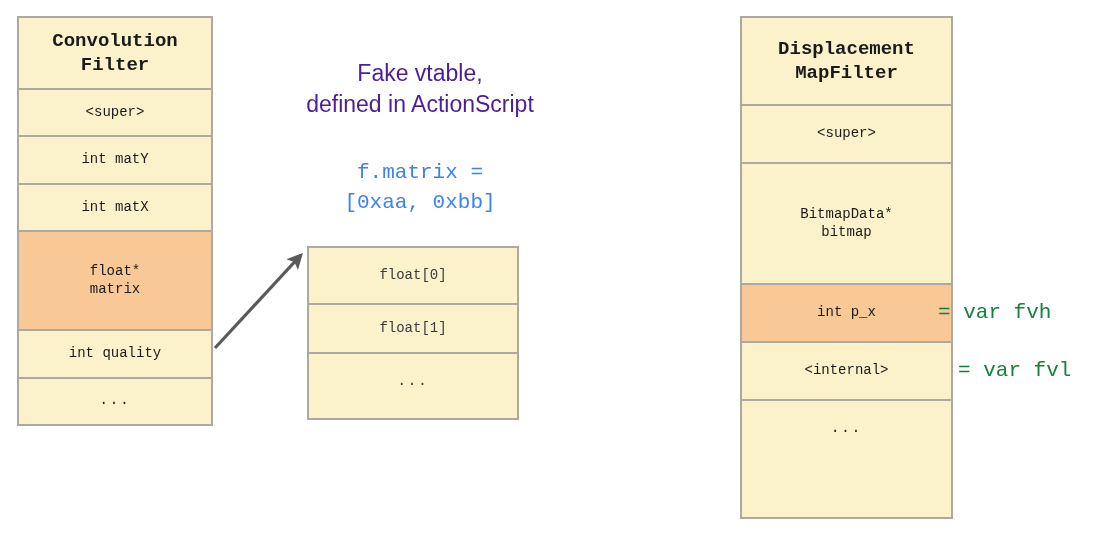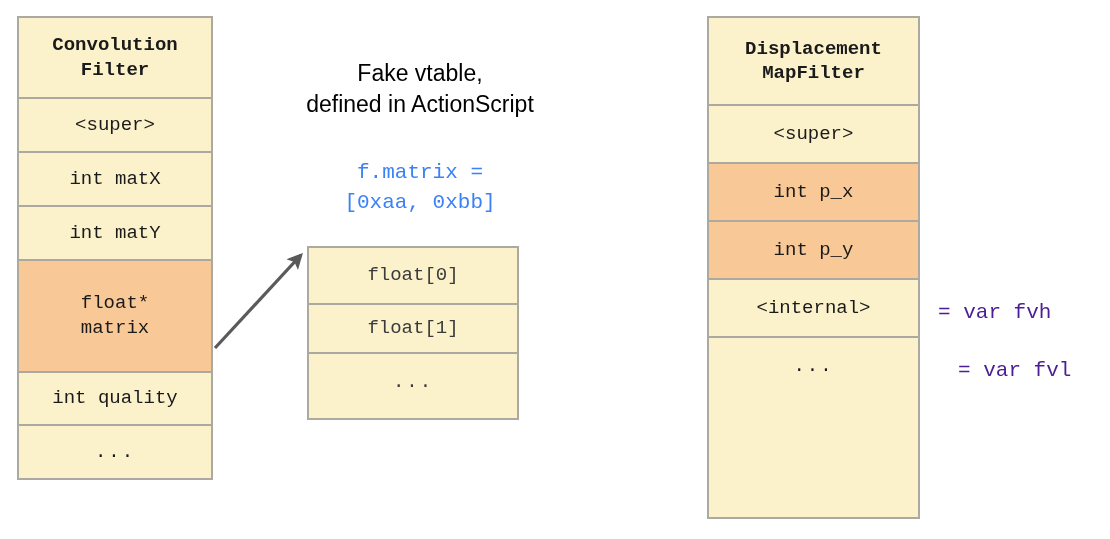--- a/index.html
+++ b/index.html
@@ -35,21 +35,21 @@
   }
   .struct-row {
     box-sizing: border-box;
     border-bottom: 2px solid #ABA9A0;
     background: #FBF2CC;
     display: flex;
     align-items: center;
     justify-content: center;
     text-align: center;
     font-family: "Liberation Mono", "DejaVu Sans Mono", monospace;
-    font-size: 19px;
+    font-size: 14px;
     line-height: 1.28;
     color: #1a1a1a;
     white-space: pre-line;
     padding: 0 4px;
   }
   .struct-row:last-child {
     border-bottom: none;
   }
   .struct-row.header {
     font-weight: bold;
@@ -60,47 +60,47 @@
     background: #F8C996;
   }
   .struct-row.dots {
     letter-spacing: 2px;
   }
 
   #convolution-filter-table {
     left: 17px;
     top: 16px;
     width: 196px;
-    height: 464px;
+    height: 410px;
   }
   #displacement-map-table {
-    left: 707px;
+    left: 740px;
     top: 16px;
     width: 213px;
     height: 503px;
   }
   #float-array-table {
     left: 307px;
     top: 246px;
     width: 212px;
     height: 174px;
   }
   #float-array-table .struct-row {
-    font-size: 19px;
+    font-size: 14px;
     color: #3a3a3a;
   }
 
   
   .caption {
     position: absolute;
     text-align: center;
     font-family: "Liberation Sans", sans-serif;
     font-size: 23px;
     line-height: 1.35;
-    color: #000000;
+    color: #4c1d95;
     white-space: pre-line;
   }
   #vtable-caption {
     left: 252px;
     top: 58px;
     width: 336px;
   }
   .code-label {
     position: absolute;
     text-align: center;
@@ -115,21 +115,21 @@
     top: 158px;
     width: 240px;
   }
 
   
   .annotation {
     position: absolute;
     font-family: "Liberation Mono", "DejaVu Sans Mono", monospace;
     font-size: 21px;
     line-height: 1;
-    color: #4c1d95;
+    color: #15803d;
     white-space: pre;
   }
   #annotation-fvh {
     left: 938px;
     top: 302px;
   }
   #annotation-fvl {
     left: 938px;
     top: 360px;
     margin-left: 20px;
@@ -147,22 +147,22 @@
 </style>
 </head>
 <body>
 
 <div class="canvas">
 
   <div class="struct-table" id="convolution-filter-table">
     <div class="struct-row header" style="height:88px">Convolution
 Filter</div>
     <div class="struct-row" style="height:58px">&lt;super&gt;</div>
+    <div class="struct-row" style="height:58px">int matY</div>
     <div class="struct-row" style="height:58px">int matX</div>
-    <div class="struct-row" style="height:58px">int matY</div>
     <div class="struct-row highlight" style="height:121px">float*
 matrix</div>
     <div class="struct-row" style="height:58px">int quality</div>
     <div class="struct-row dots" style="height:56px">...</div>
   </div>
 
   <div class="caption" id="vtable-caption">Fake vtable,
 defined in ActionScript</div>
 
   <div class="code-label" id="matrix-assignment">f.matrix =
@@ -180,22 +180,23 @@
   <div class="struct-table" id="float-array-table">
     <div class="struct-row" style="height:57px">float[0]</div>
     <div class="struct-row" style="height:49px">float[1]</div>
     <div class="struct-row dots" style="height:56px">...</div>
   </div>
 
   <div class="struct-table" id="displacement-map-table">
     <div class="struct-row header" style="height:88px">Displacement
 MapFilter</div>
     <div class="struct-row" style="height:58px">&lt;super&gt;</div>
+    <div class="struct-row" style="height:121px">BitmapData*
+bitmap</div>
     <div class="struct-row highlight" style="height:58px">int p_x</div>
-    <div class="struct-row highlight" style="height:58px">int p_y</div>
     <div class="struct-row" style="height:58px">&lt;internal&gt;</div>
     <div class="struct-row dots" style="height:56px">...</div>
   </div>
 
   <div class="annotation" id="annotation-fvh">= var fvh</div>
   <div class="annotation" id="annotation-fvl">= var fvl</div>
 
 </div>
 
 </body></html>

